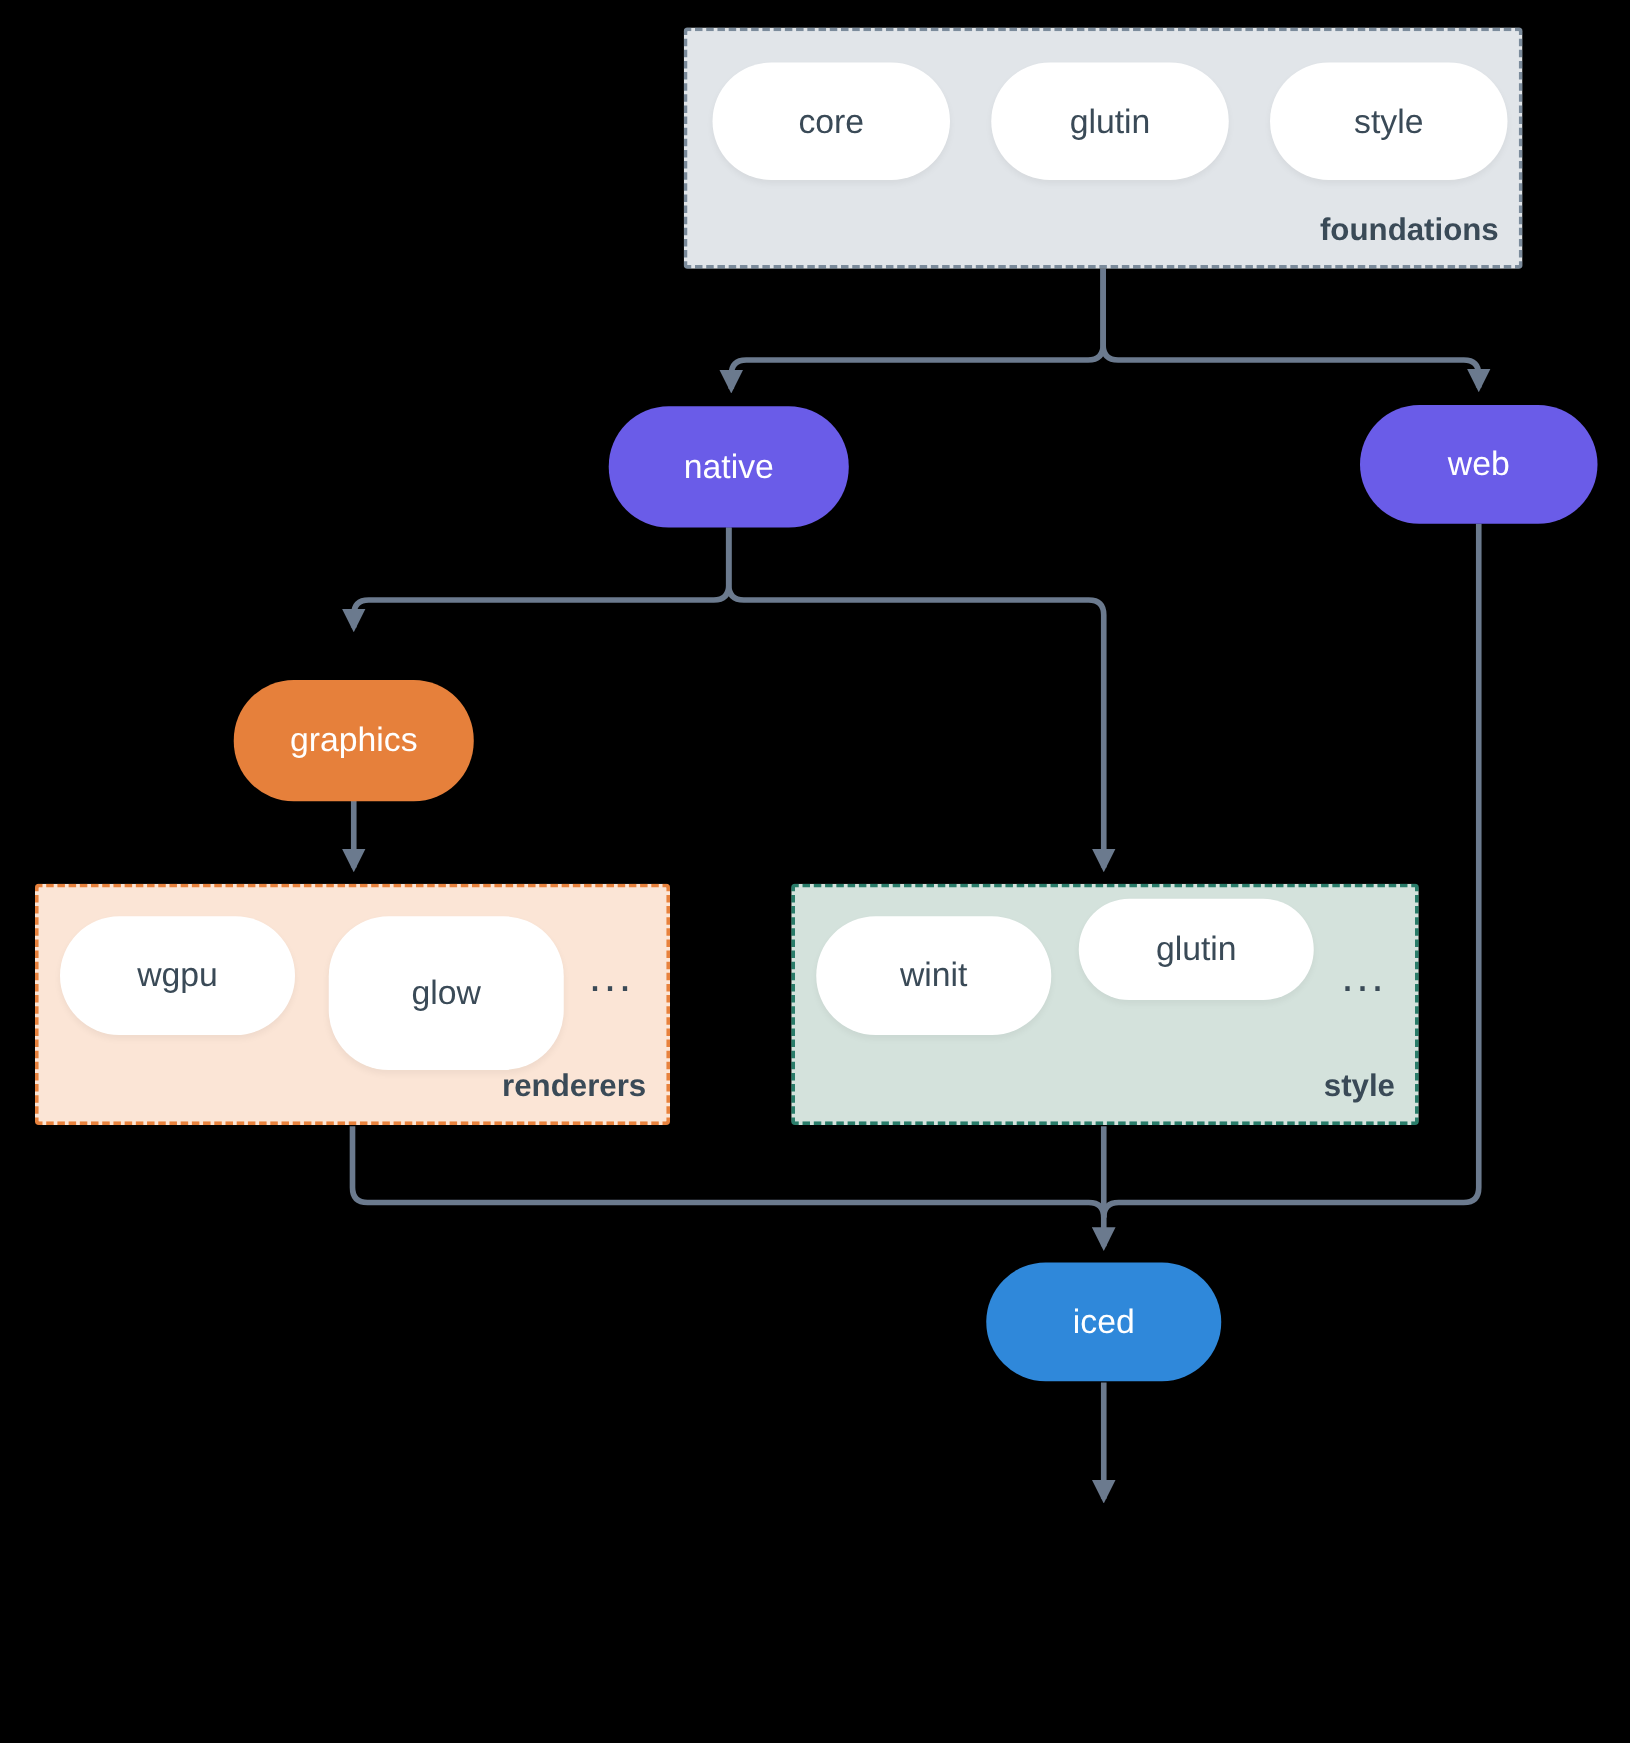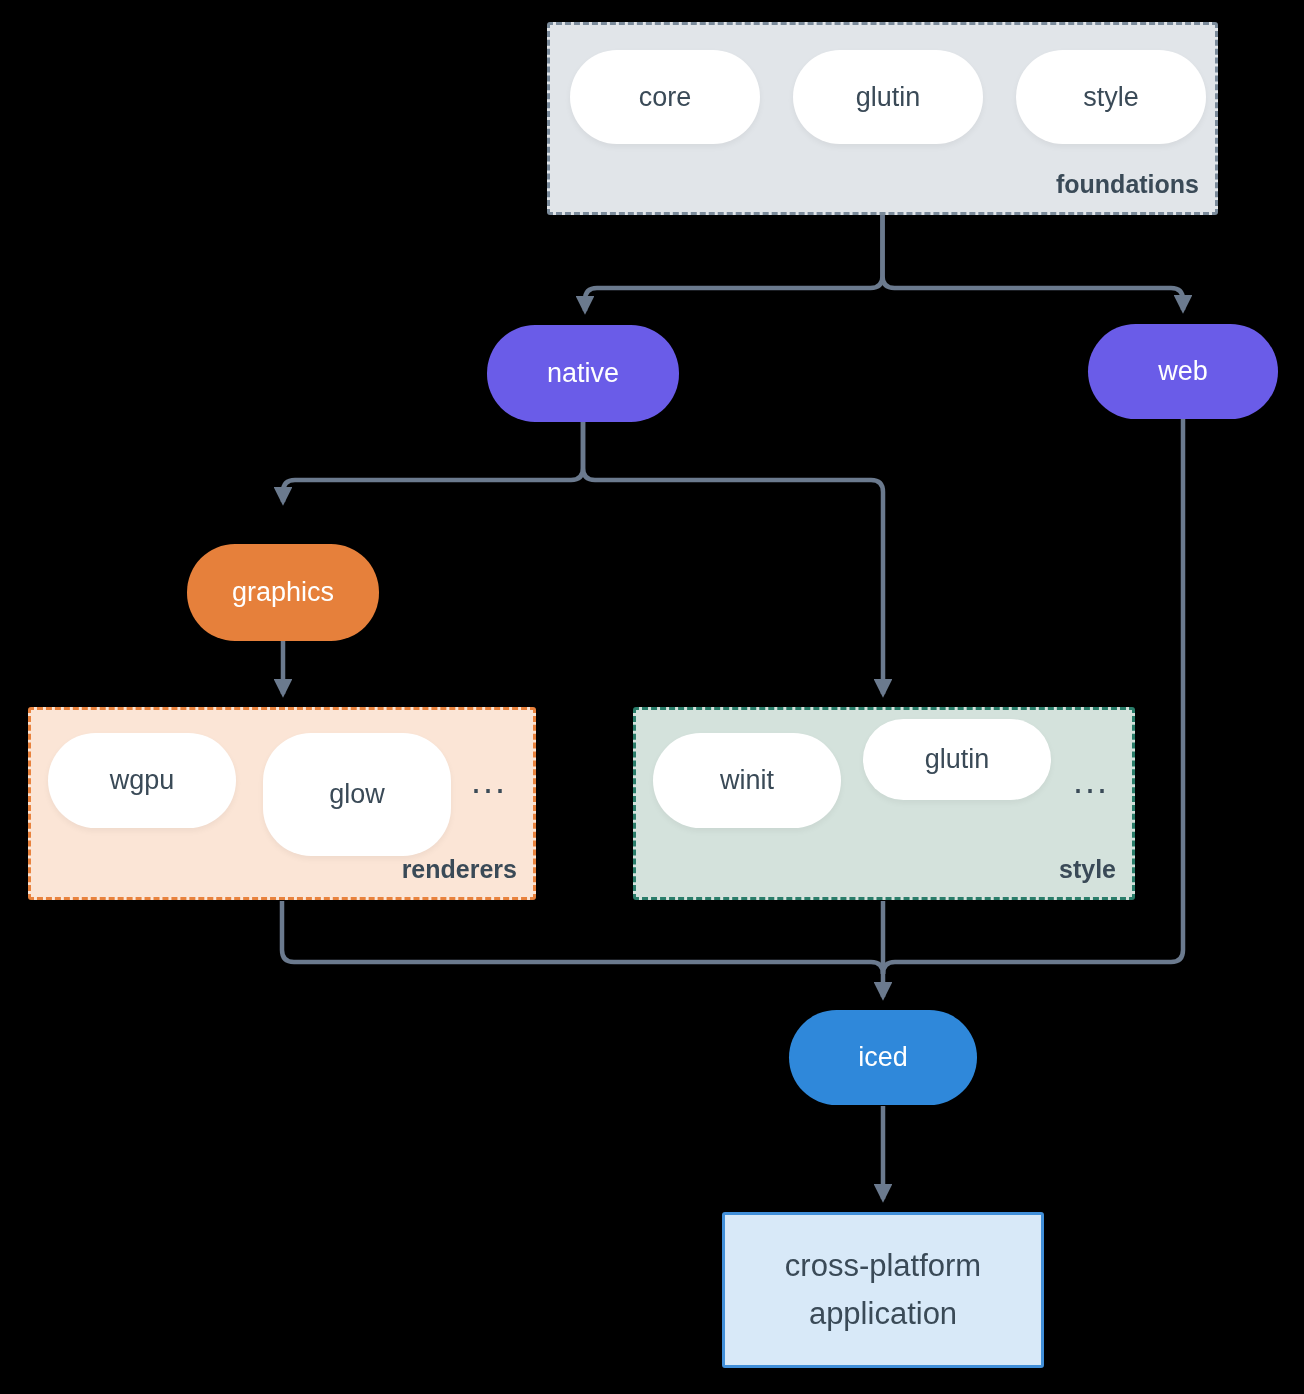--- a/index.html
+++ b/index.html
@@ -151,15 +151,14 @@
 
   <div class="group group-shells">
     <div class="pill pill-white" style="left:17px; top:23px; width:188px; height:95px;">winit</div>
     <div class="pill pill-white" style="left:227px; top:9px; width:188px; height:81px;">glutin</div>
     <div class="ellipsis" style="left:425px; top:23px; width:60px; line-height:95px;">...</div>
     <div class="group-label">style</div>
   </div>
 
   <div class="pill pill-blue" style="left:789px; top:1010px; width:188px; height:95px;">iced</div>
 
-  <div class="app-box">cross-platform application</div>
 
 </div>
 
 </body></html>

